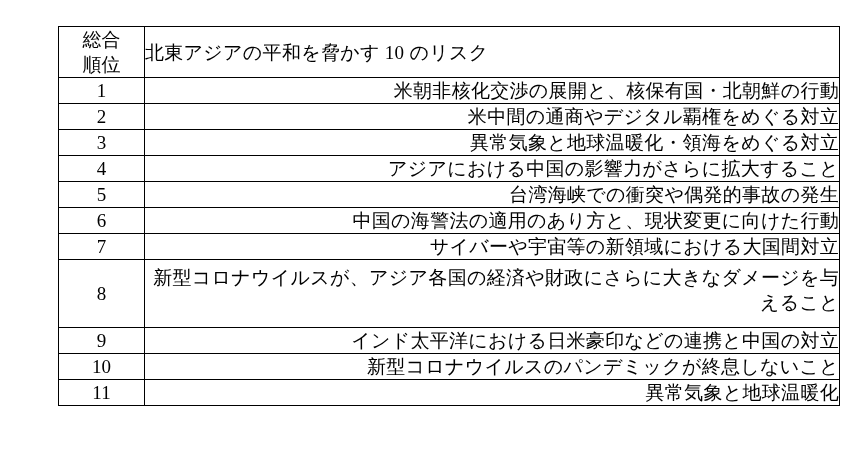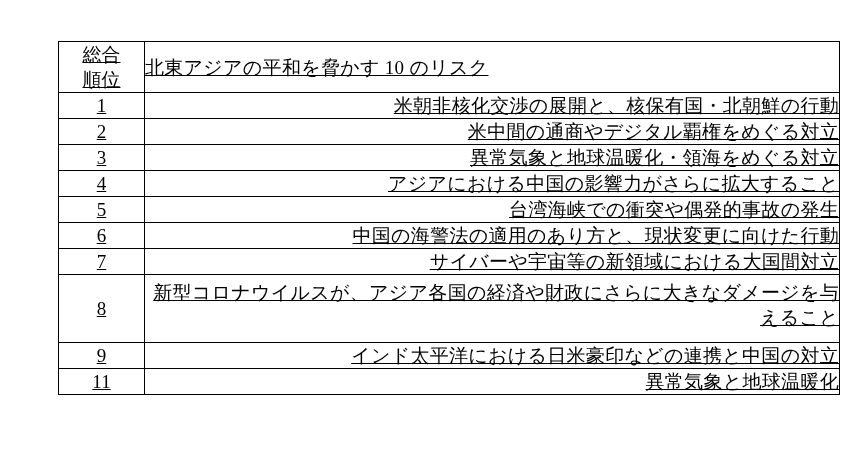--- a/index.html
+++ b/index.html
@@ -25,23 +25,22 @@
     left: 6px;
     top: 4px;
     font-size: 21px;
     line-height: 28px;
     letter-spacing: 0.5px;
     white-space: nowrap;
   }
   .table-wrap {
     position: absolute;
     left: 58px;
-    top: 41px;
+    top: 26px;
     width: 632px;
-    text-decoration: underline;
   }
   table.risk-table {
     border-collapse: collapse;
     table-layout: fixed;
     width: 782px;
   }
   table.risk-table td {
     border: 1px solid #000000;
     padding: 0;
     vertical-align: middle;
@@ -134,20 +133,24 @@
         </tr>
         <tr class="tall">
           <td class="rank">8</td>
           <td class="risk two-line">新型コロナウイルスが、アジア各国の経済や財政にさらに大きなダメージを与えること</td>
         </tr>
         <tr>
           <td class="rank">9</td>
           <td class="risk">インド太平洋における日米豪印などの連携と中国の対立</td>
         </tr>
         <tr>
+          <td class="rank">10</td>
+          <td class="risk">新型コロナウイルスのパンデミックが終息しないこと</td>
+        </tr>
+        <tr>
           <td class="rank">11</td>
           <td class="risk">異常気象と地球温暖化</td>
         </tr>
       </tbody>
     </table>
   </div>
 
 </div>
 
 </body></html>

